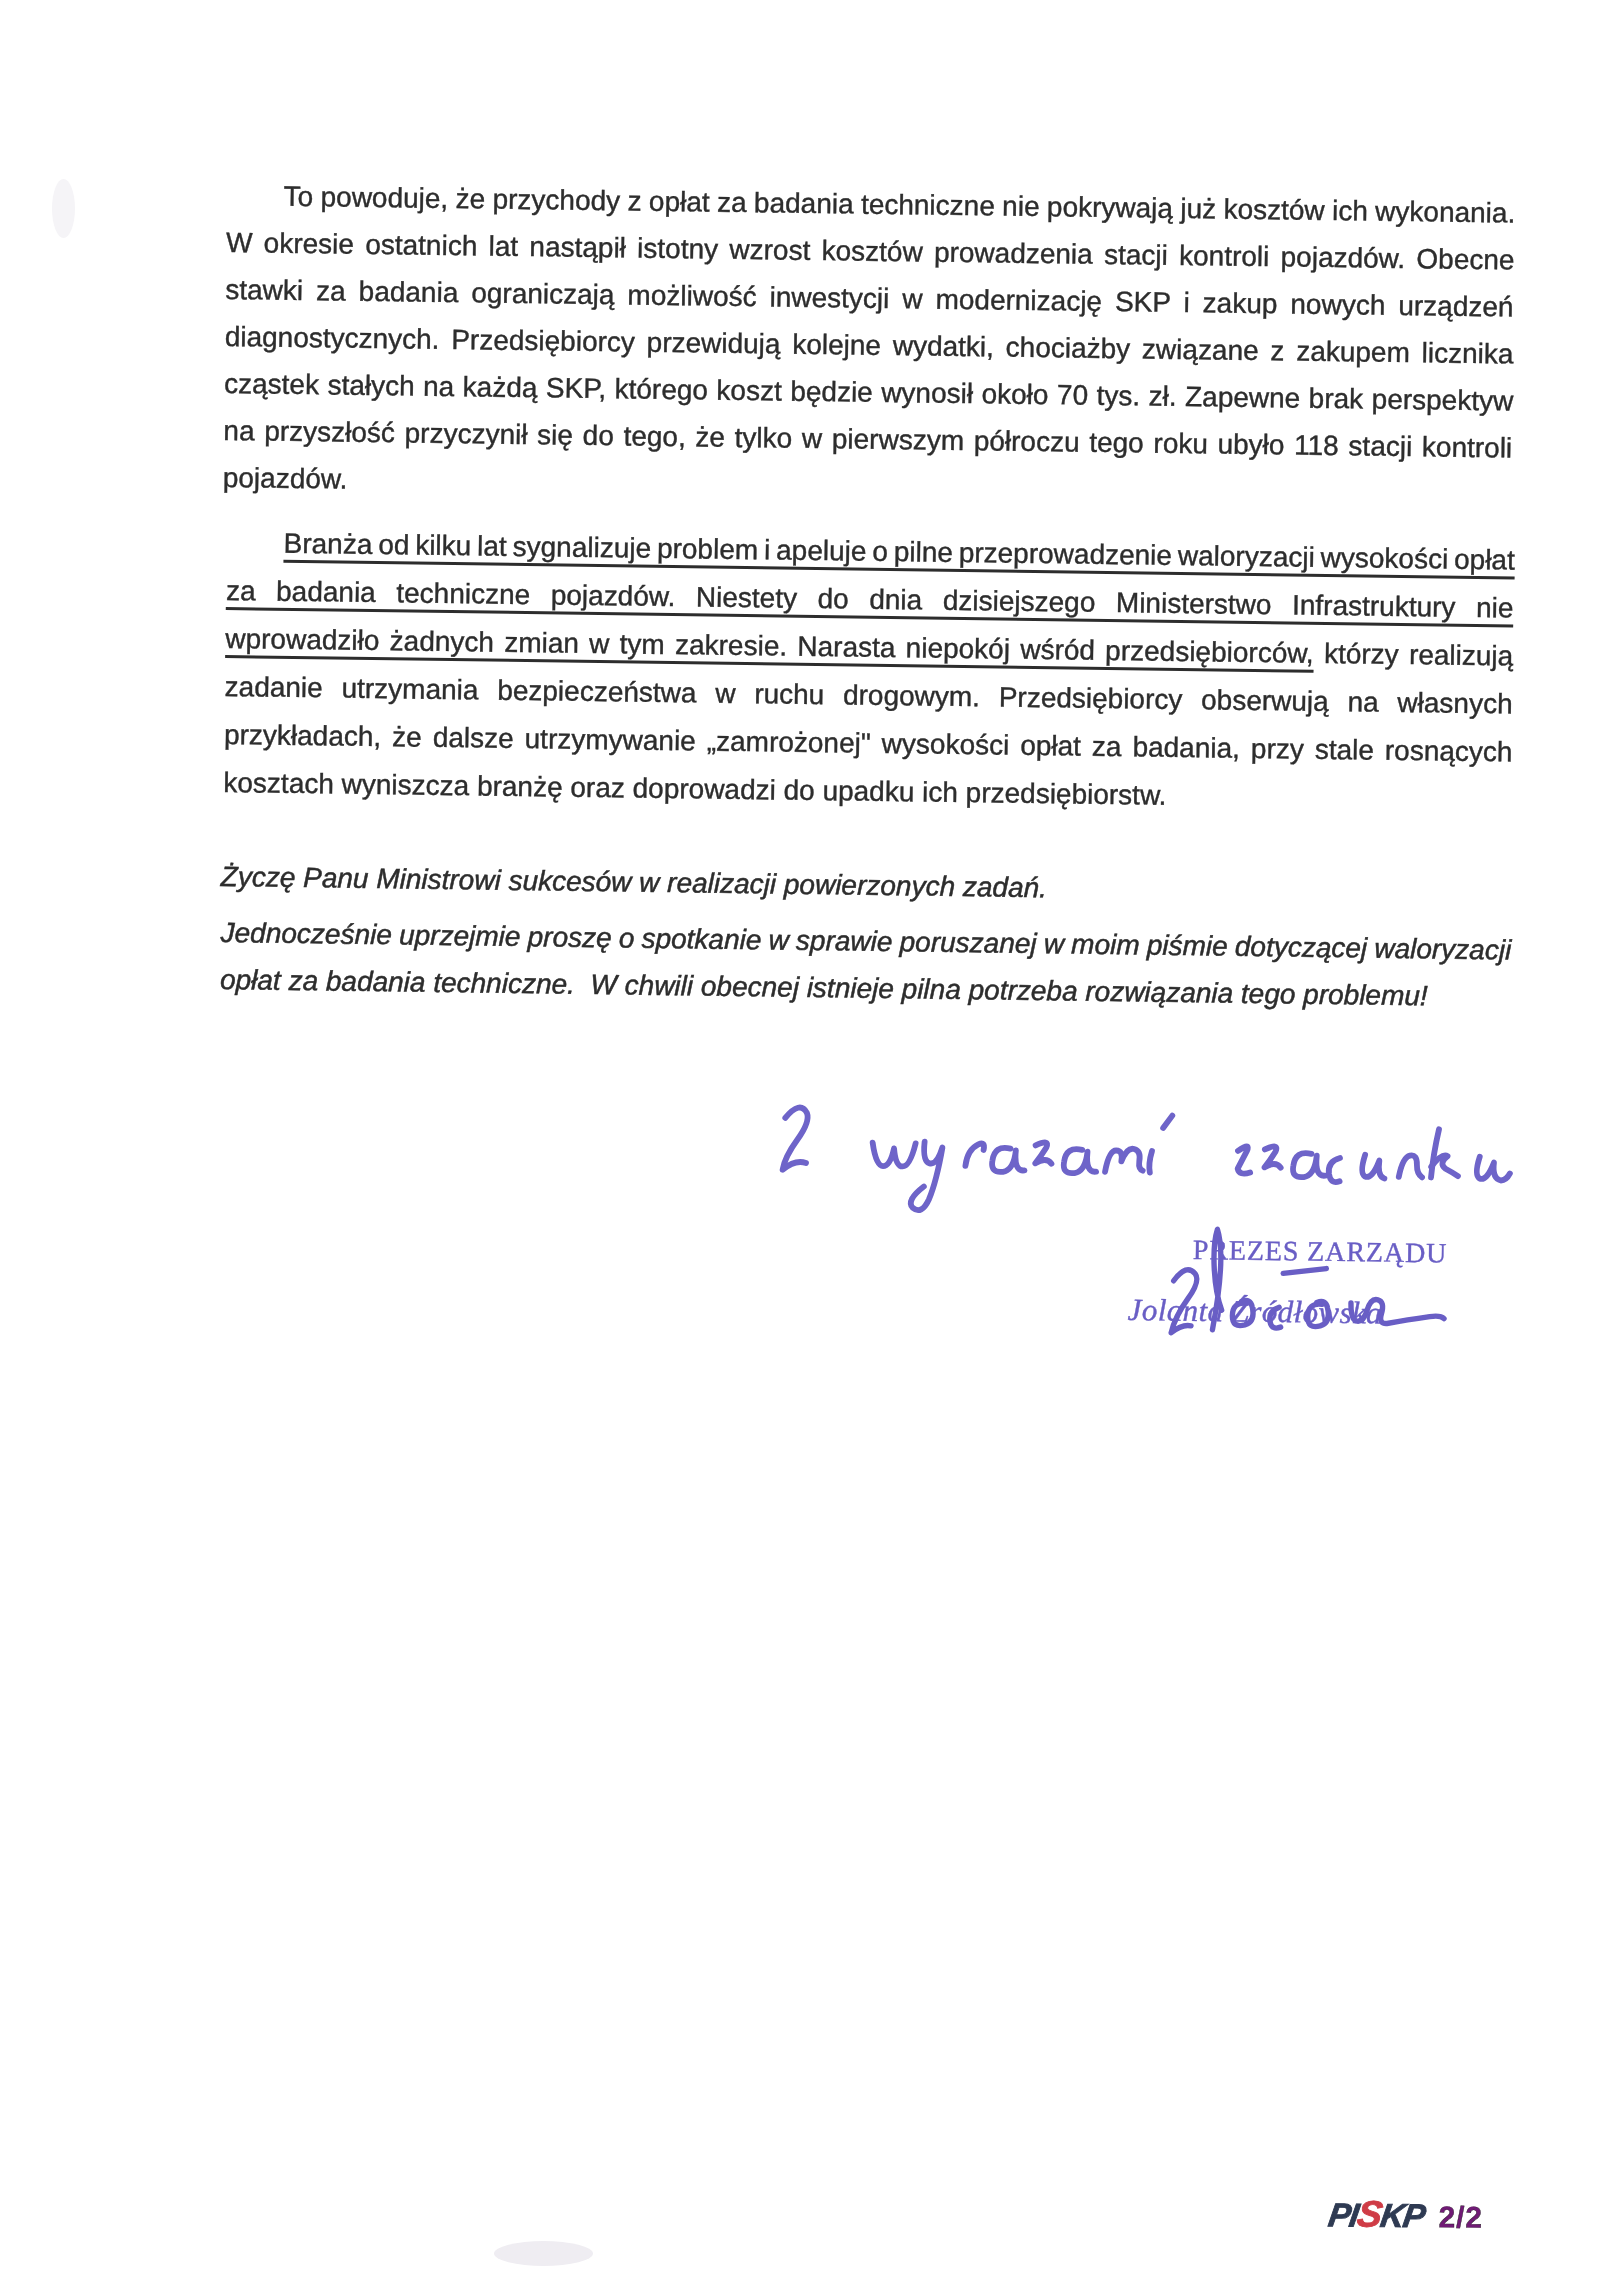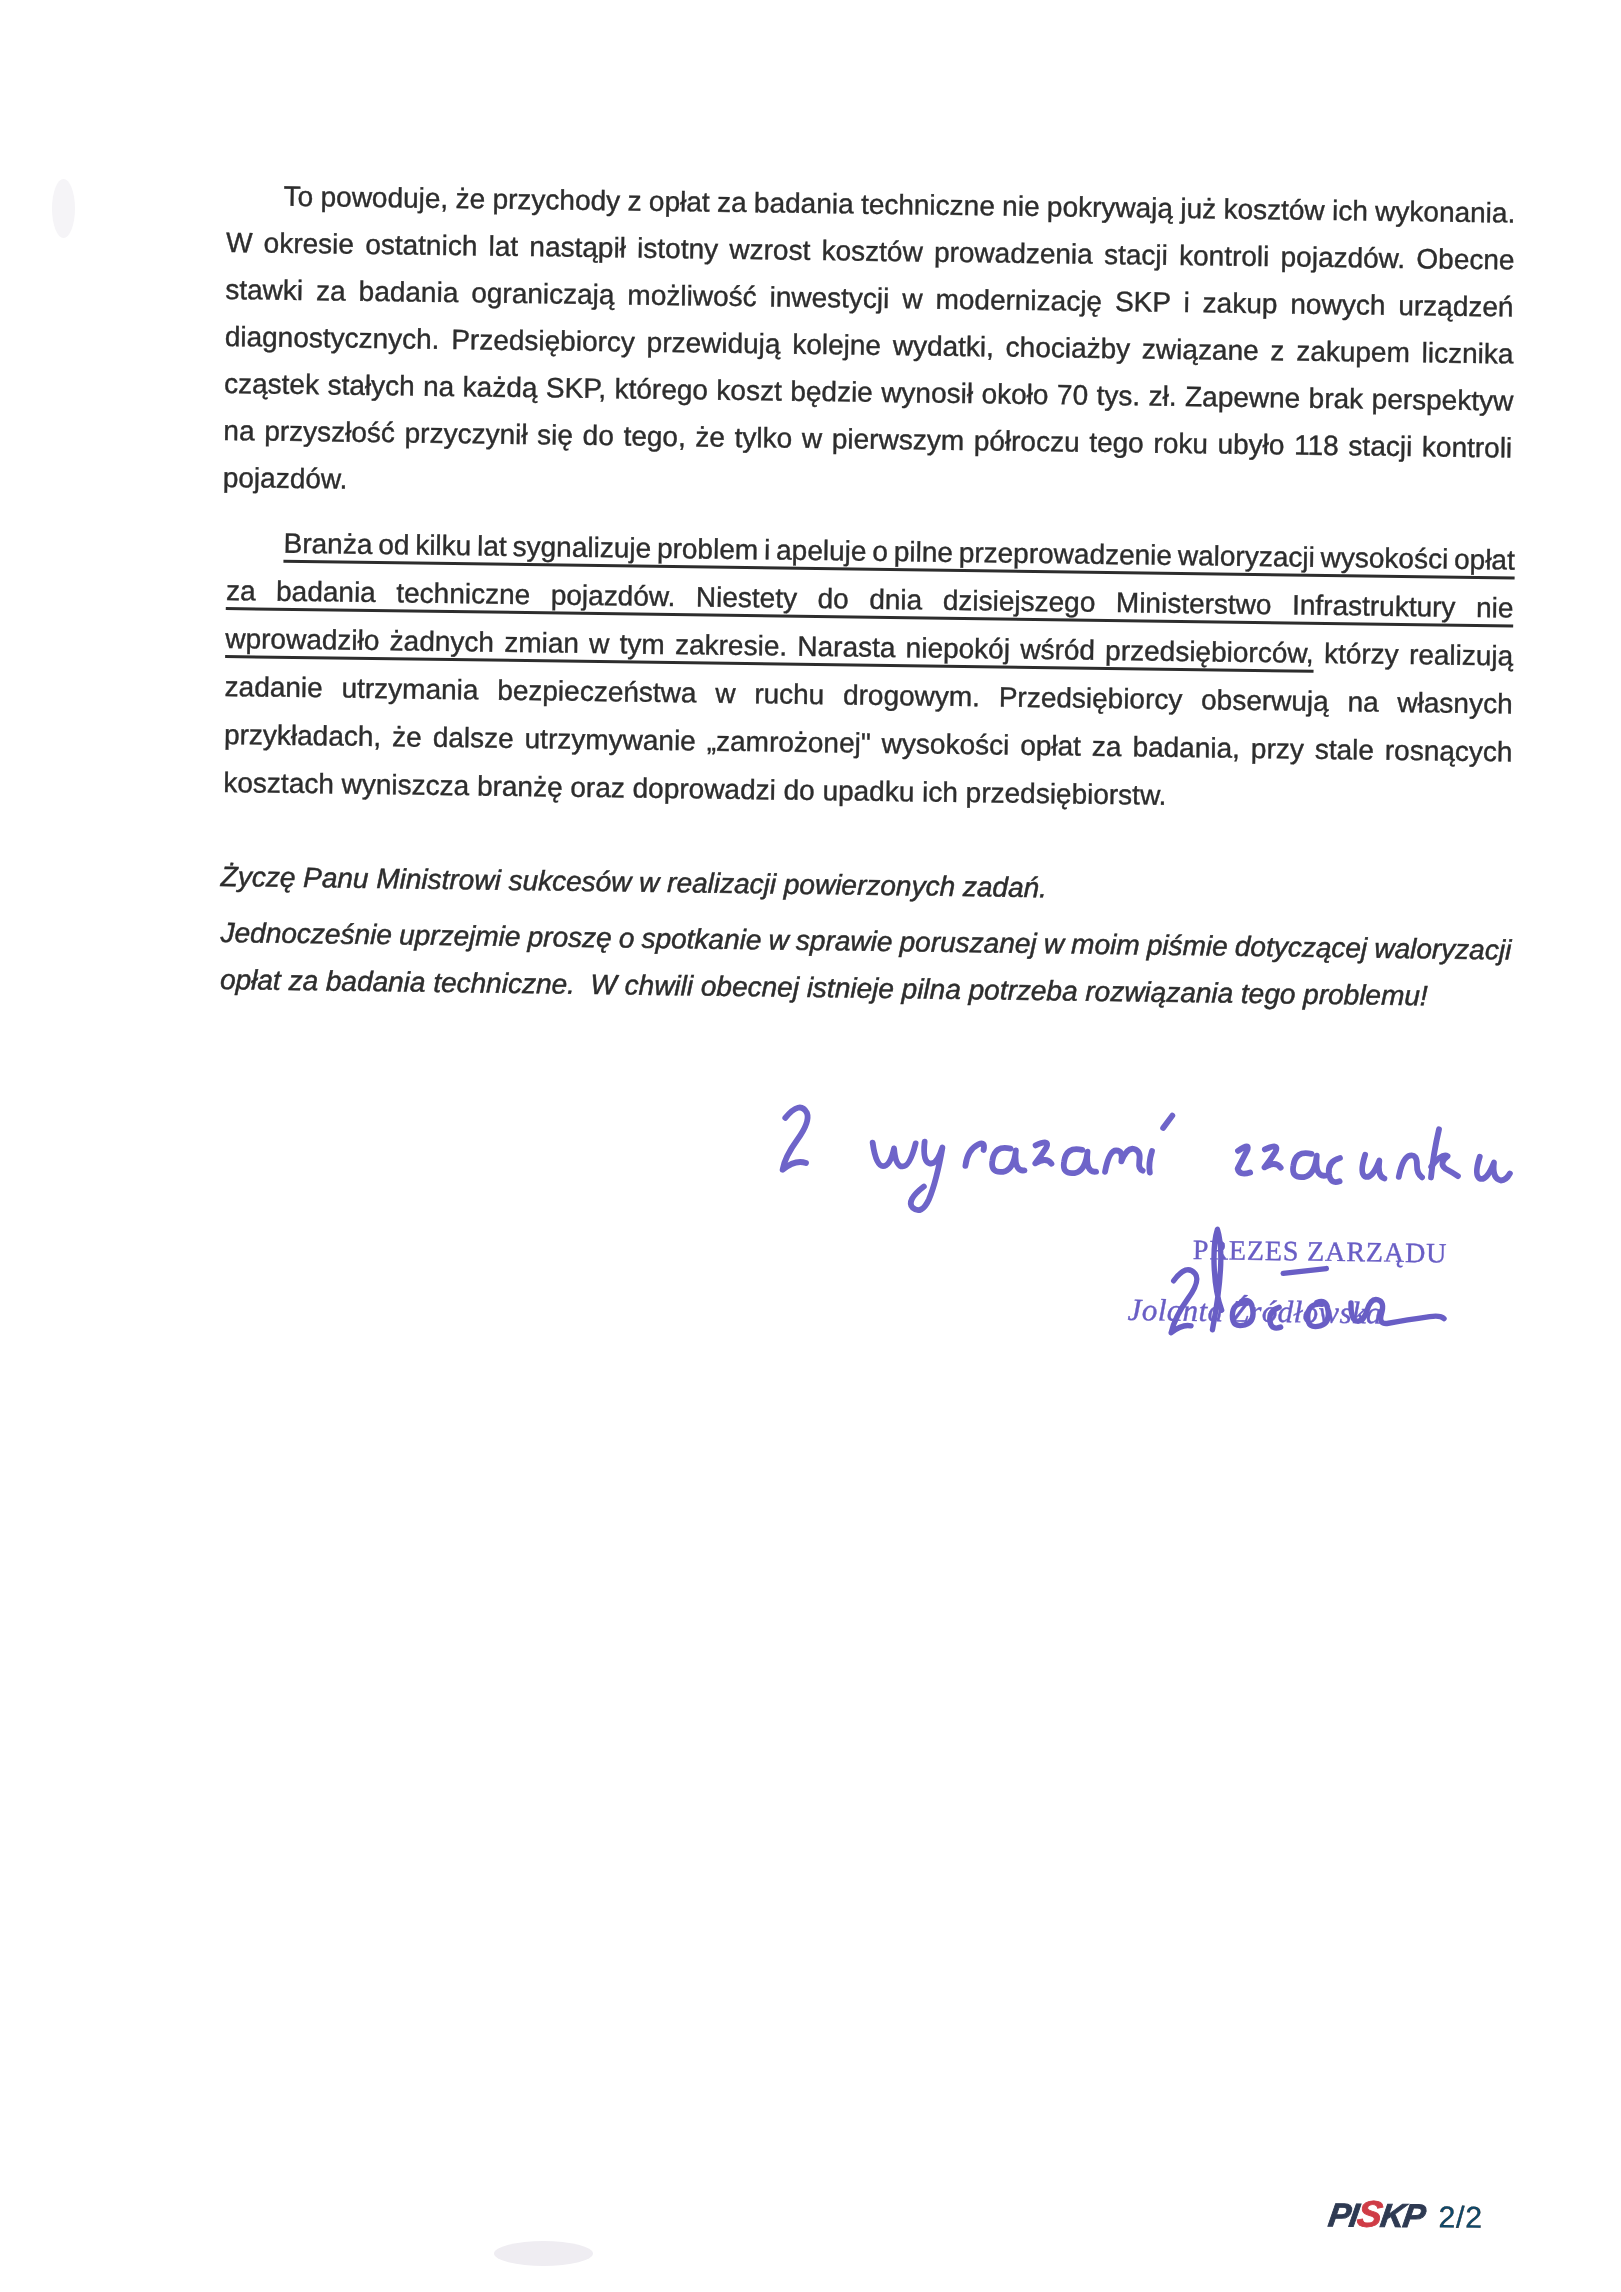--- a/index.html
+++ b/index.html
@@ -23,21 +23,21 @@
   #p4{left:221px;top:909px;width:1281px;}
   .hand{position:absolute;}
   #closing-hand{left:759px;top:1085px;width:781px;height:131px;transform:rotate(1deg);}
   #sig-hand{left:1162px;top:1216px;width:296px;height:140px;transform:rotate(0.8deg);}
   .stamp{position:absolute;color:#695ec5;-webkit-text-stroke:0.4px currentColor;}
   #stamp-title{left:1193px;top:1234px;font-family:"Liberation Serif",serif;font-size:28px;letter-spacing:0.9px;}
   #stamp-name{left:1128px;top:1292px;font-family:"Liberation Serif",serif;font-style:italic;font-size:31px;letter-spacing:0.4px;}
   #footer{position:absolute;left:1329px;top:2194px;display:flex;align-items:baseline;transform:rotate(0.5deg);}
   #logo{font-style:italic;font-weight:bold;font-size:33px;letter-spacing:-1.3px;transform:skewX(-8deg);-webkit-text-stroke:0.9px currentColor;white-space:nowrap;}
   #logo .l2{font-size:37px;}
-  #page-num{margin-left:14.3px;font-weight:normal;font-size:30px;color:#0c4a6e;letter-spacing:0.9px;-webkit-text-stroke:0.4px #1b1b1b;}
+  #page-num{margin-left:14.3px;font-weight:bold;font-size:30px;color:#701a75;letter-spacing:0.9px;-webkit-text-stroke:0.4px #1b1b1b;}
   .smudge{position:absolute;border-radius:50%;pointer-events:none;}
   #smudge-bottom{left:494px;top:2241px;width:99px;height:25px;background:#efedf2;}
   #smudge-left{left:52px;top:179px;width:23px;height:59px;background:#f5f4f7;}
   svg path{fill:none;stroke-linecap:round;stroke-linejoin:round;}
 </style>
 </head>
 <body>
 
 <div id="letter-body">
     <div class="para tilt" id="p1">

